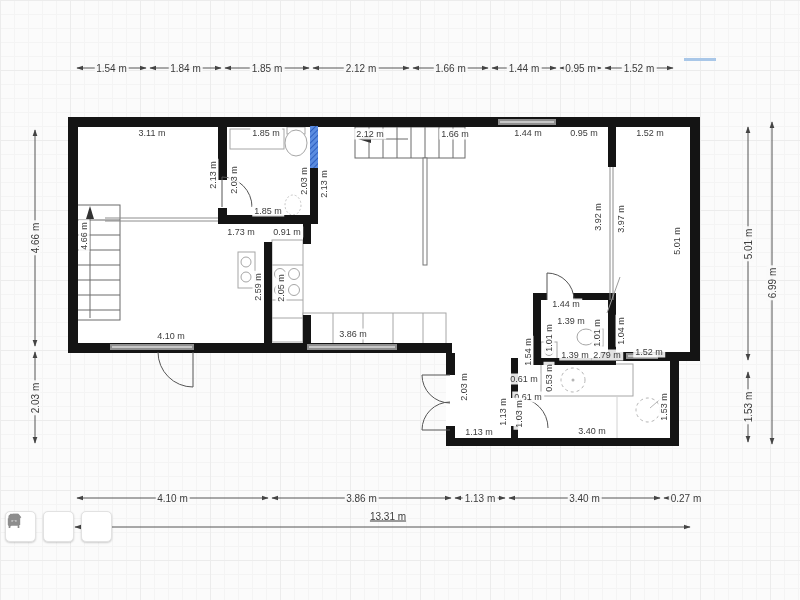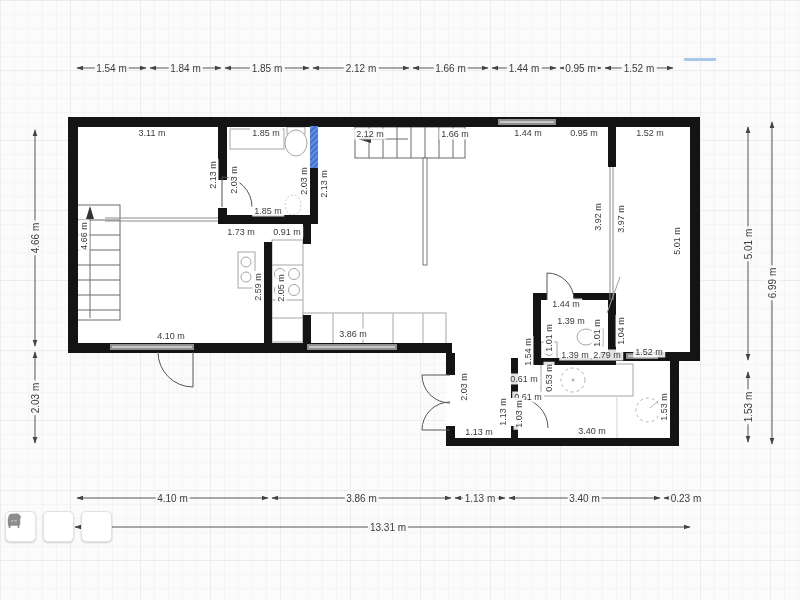--- a/index.html
+++ b/index.html
@@ -256,27 +256,27 @@
       <div class="lbl dim" style="left: 267px; top: 68px;">1.85 m</div>
       <div class="lbl dim" style="left: 361px; top: 68px;">2.12 m</div>
       <div class="lbl dim" style="left: 450.5px; top: 68px;">1.66 m</div>
       <div class="lbl dim" style="left: 524px; top: 68px;">1.44 m</div>
       <div class="lbl dim" style="left: 580.5px; top: 68px;">0.95 m</div>
       <div class="lbl dim" style="left: 639px; top: 68px;">1.52 m</div>
       <div class="lbl dim" style="left: 172.5px; top: 498px;">4.10 m</div>
       <div class="lbl dim" style="left: 361.5px; top: 498px;">3.86 m</div>
       <div class="lbl dim" style="left: 480px; top: 498px;">1.13 m</div>
       <div class="lbl dim" style="left: 584.5px; top: 498px;">3.40 m</div>
-      <div class="lbl dim" style="left: 686px; top: 498px;">0.23 m</div>
+      <div class="lbl dim" style="left: 686px; top: 498px;">0.27 m</div>
       <div class="lbl dim vert" style="left: 35px; top: 238px;">4.66 m</div>
       <div class="lbl dim vert" style="left: 35px; top: 397.5px;">2.03 m</div>
       <div class="lbl dim vert" style="left: 748px; top: 243.5px;">5.01 m</div>
       <div class="lbl dim vert" style="left: 748px; top: 407px;">1.53 m</div>
       <div class="lbl dim vert" style="left: 772px; top: 283px;">6.99 m</div>
-      <div class="lbl dim" style="left: 388px; top: 527px;">13.31 m</div>
+      <div class="lbl dim" style="left: 388px; top: 516px; text-decoration: underline;">13.31 m</div>
     </div>
 
   <div class="toolbar">
     <button class="tool-btn" aria-label="hammer-icon">
       <svg width="18" height="18" viewBox="0 0 16 16">
         <line x1="3.5" y1="13.5" x2="9" y2="7.5" stroke="#8d8d8d" stroke-width="2.2"></line>
         <path d="M7 2.5 L12 2.5 L14.5 5.5 L10.5 9 L6.5 5 Z" fill="#8d8d8d"></path>
       </svg>
     </button>
     <button class="tool-btn" aria-label="panel-icon">

